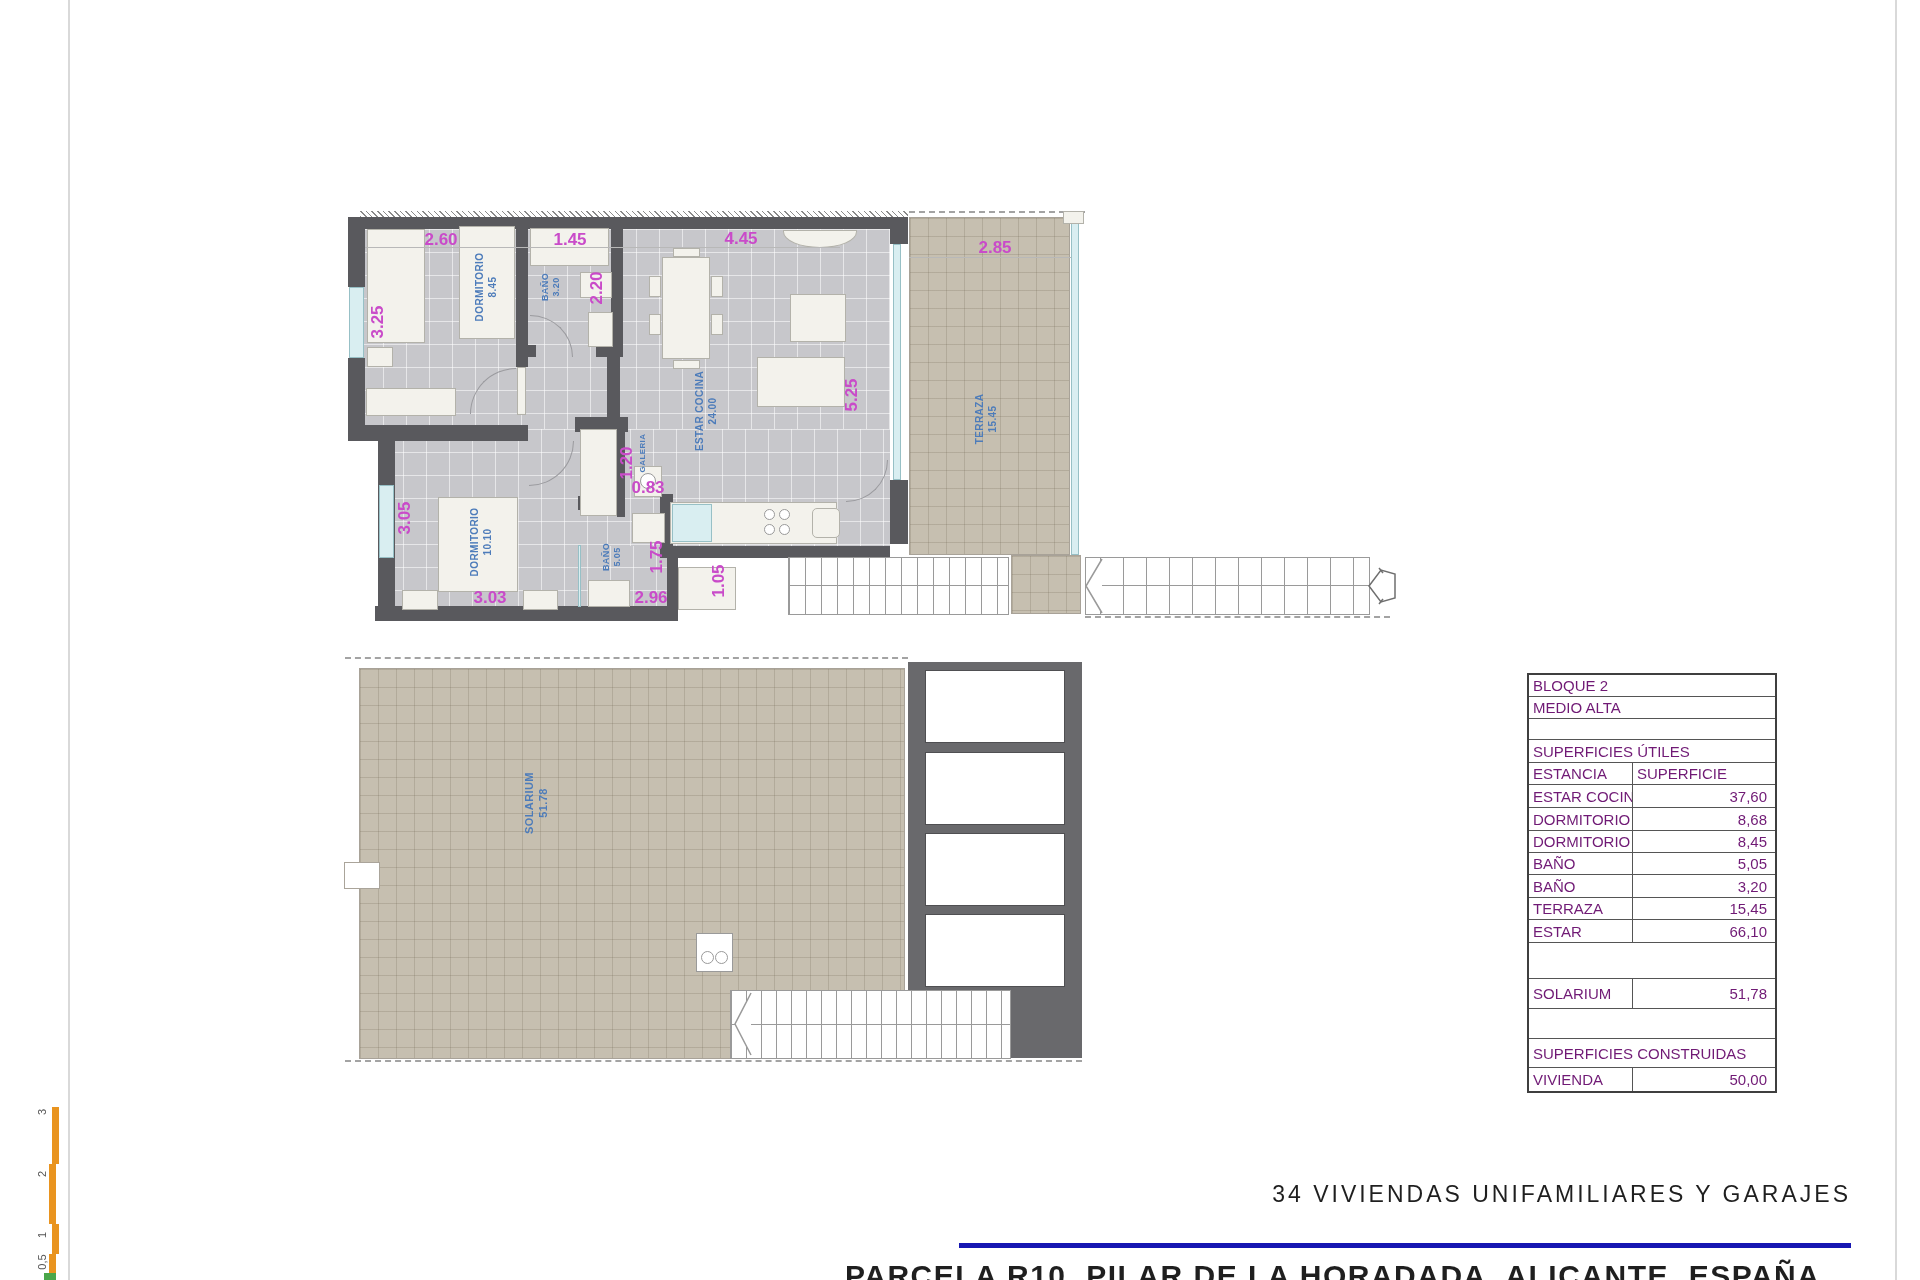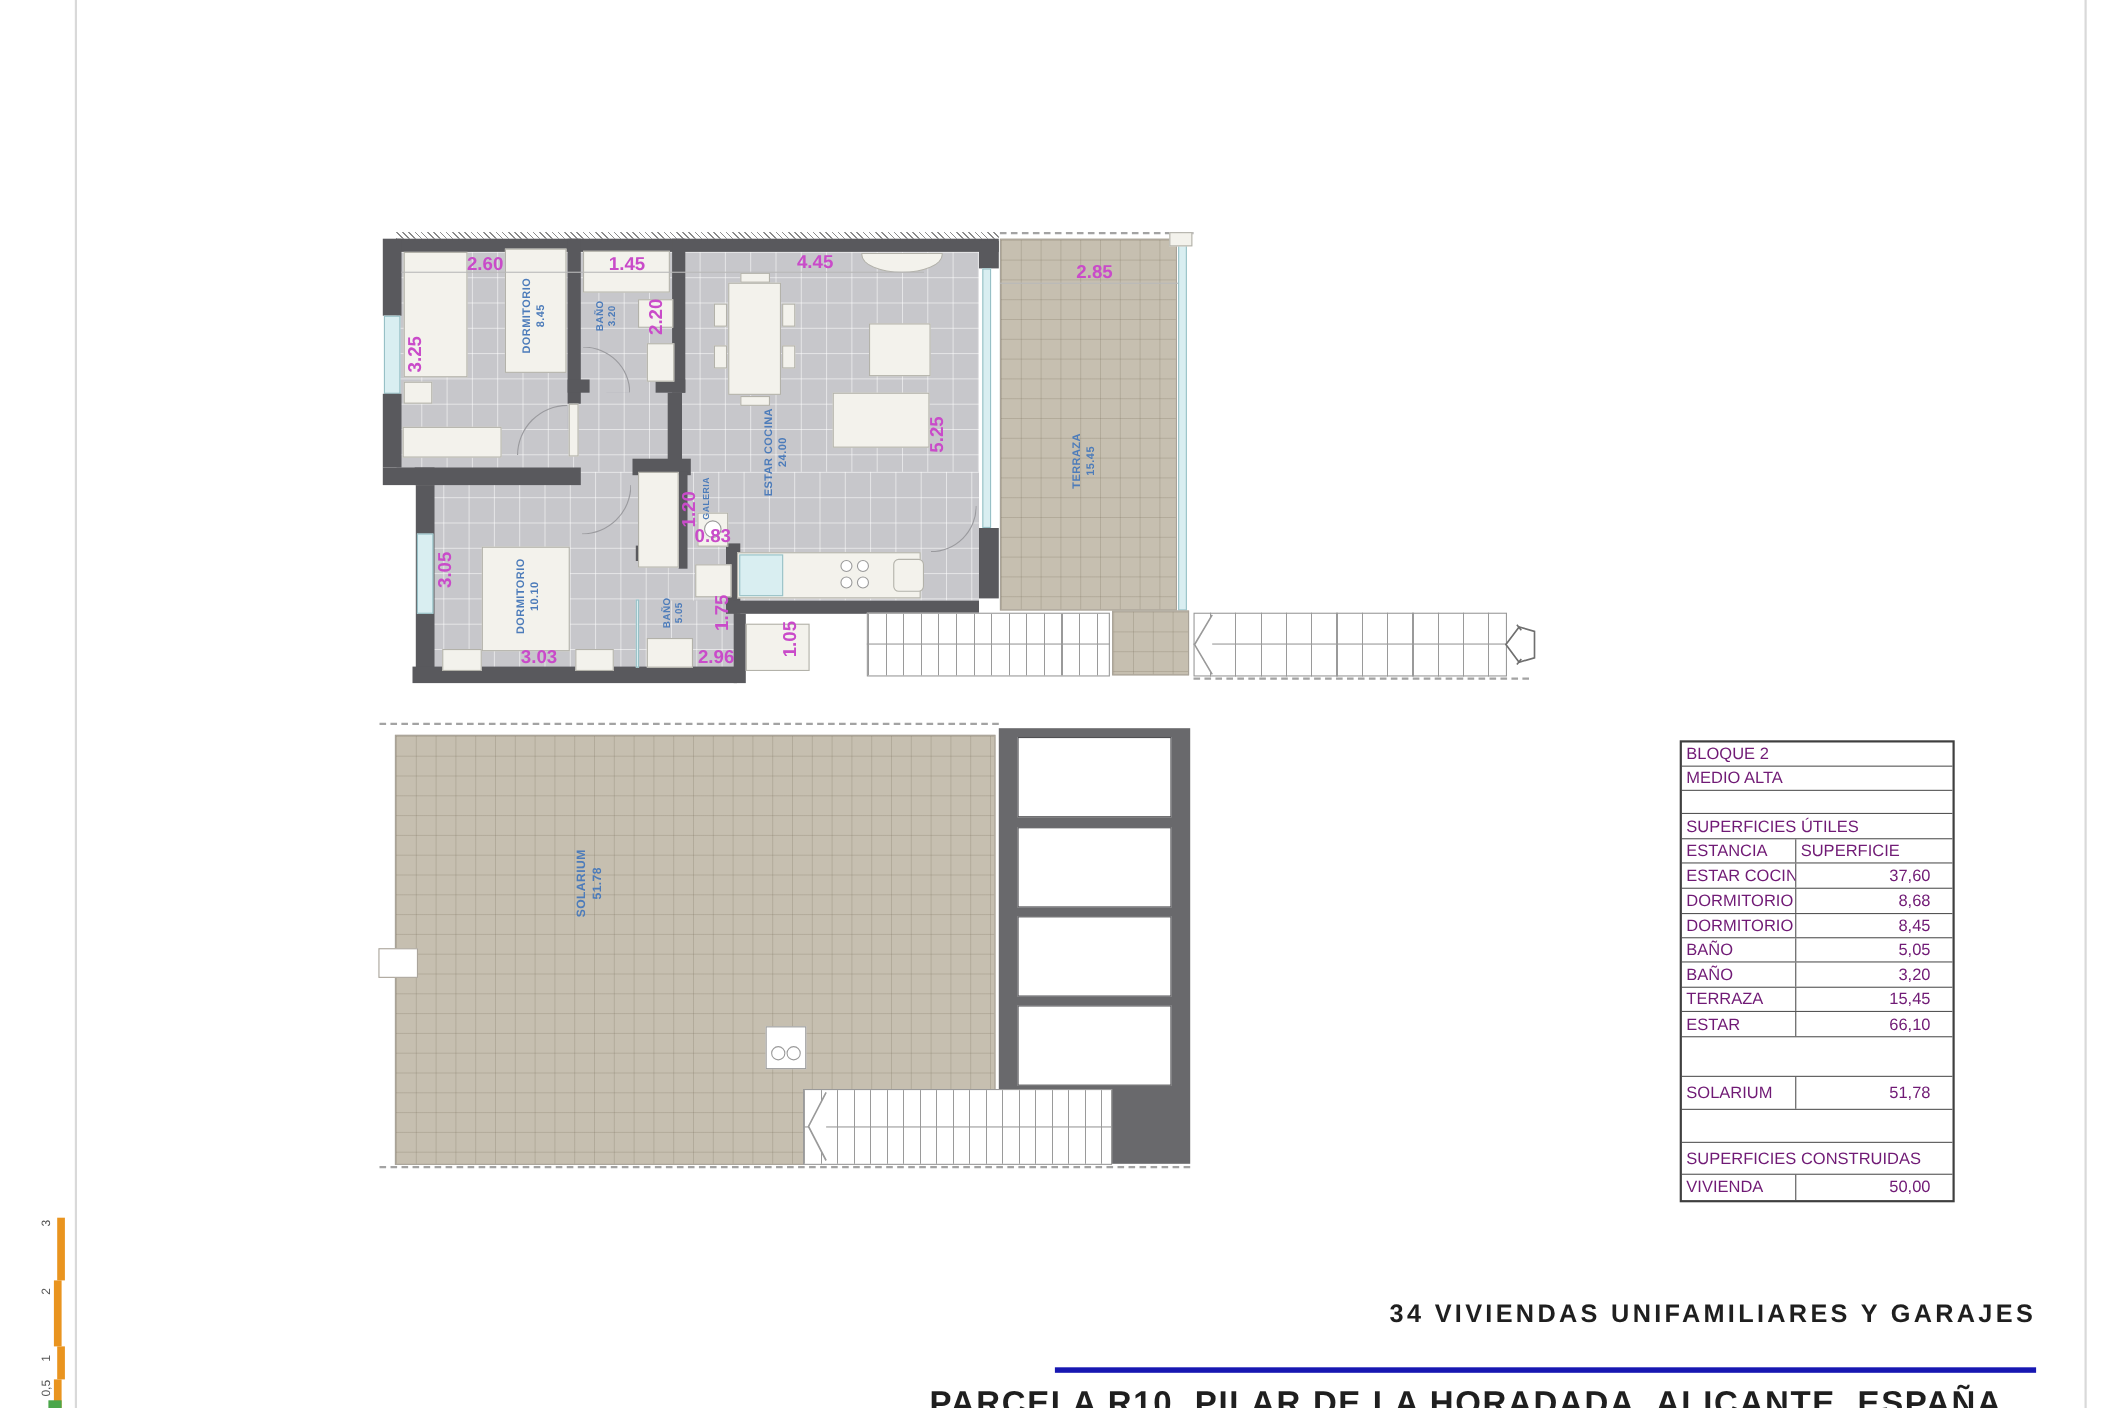--- a/index.html
+++ b/index.html
@@ -39,27 +39,27 @@
   
   .struct{position:absolute;background:#69696c;}
   .opening{position:absolute;background:#ffffff;border:1px solid #4f4f52;box-sizing:border-box;}
   
   .stable{position:absolute;left:1527px;top:673px;width:250px;border:2px solid #3f3f3f;
           background:#fff;box-sizing:border-box;font-size:15px;color:#701a75;}
   .trow{display:flex;border-bottom:1px solid #555;box-sizing:border-box;align-items:center;height:22px;}
   .trow:last-child{border-bottom:none;justify-content:space-between;}
   .tcell-l{width:104px;box-sizing:border-box;padding-left:4px;overflow:hidden;white-space:nowrap;}
   .trow.full .tcell-l{width:100%;}
-  .tcell-r{flex:1;text-align:right;padding-right:20px;white-space:nowrap;}
+  .tcell-r{flex:1;text-align:right;padding-right:8px;white-space:nowrap;}
   .trow.split .tcell-l{border-right:1px solid #555;height:100%;display:flex;align-items:center;}
   .trow.hleft .tcell-r{text-align:left;padding-left:4px;}
   .h21{height:21px;}.h23{height:23px;}.h29{height:29px;}.h30{height:30px;}.h36{height:36px;}
   
   .t1{position:absolute;left:700px;top:1181px;width:1151px;text-align:right;font-size:23px;
-      font-weight:700;letter-spacing:3px;color:#1f1f1f;white-space:nowrap;}
+      font-weight:400;letter-spacing:3px;color:#1f1f1f;white-space:nowrap;}
   .t2{position:absolute;left:700px;top:1206px;width:1151px;text-align:right;font-size:29px;
       font-weight:700;letter-spacing:3px;color:#1f1f1f;white-space:nowrap;}
   .rule{position:absolute;left:959px;top:1243px;width:892px;height:5px;background:#1717b2;}
   .t3{position:absolute;left:845px;top:1259px;font-size:30px;font-weight:700;letter-spacing:1.5px;
       color:#1f1f1f;white-space:nowrap;}
   
   .oseg{position:absolute;background:#e9941f;}
   .slbl{position:absolute;transform:translate(-50%,-50%) rotate(-90deg);font-size:11px;color:#555;white-space:nowrap;}
   .green{position:absolute;background:#4aa64a;}
 </style>

